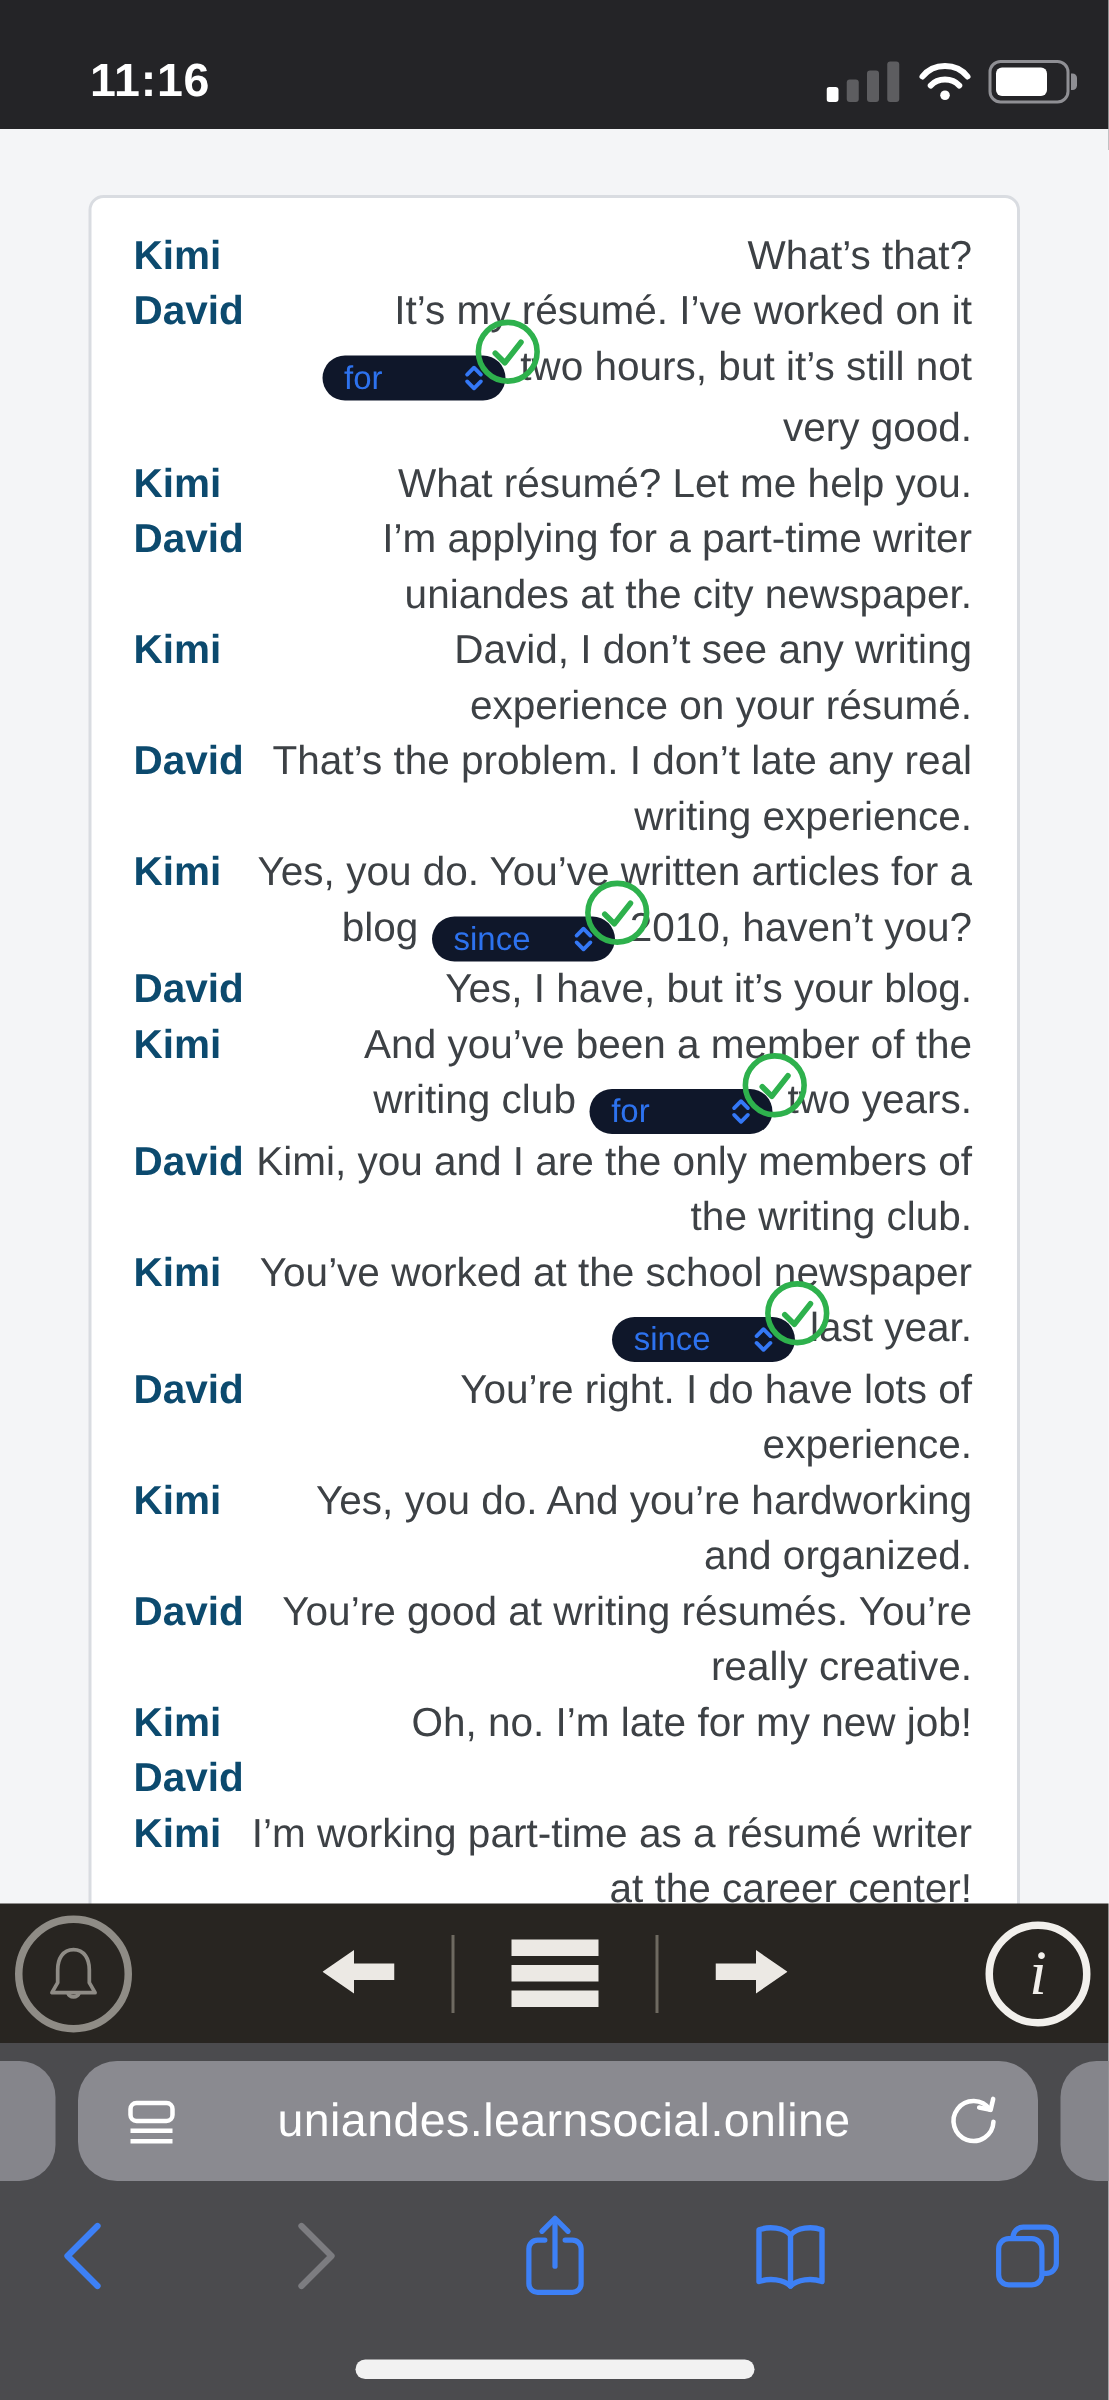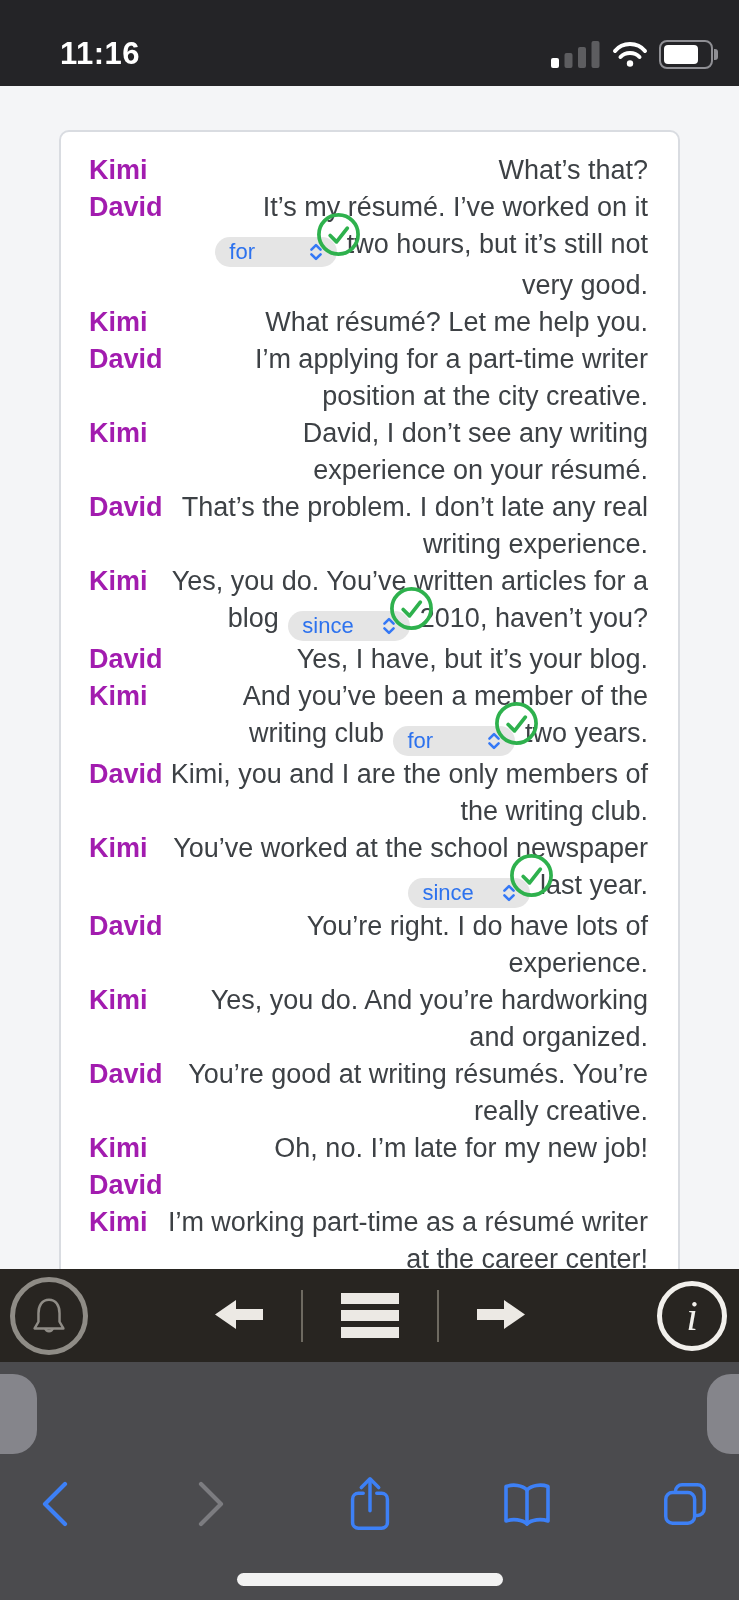--- a/index.html
+++ b/index.html
@@ -22,26 +22,26 @@
   .battery .fill{position:absolute;left:3px;top:3px;bottom:3px;width:68%;background:#fff;border-radius:4px;}
   .battery .nub{position:absolute;right:-7px;top:7px;width:4px;height:11px;background:#8f8f94;border-radius:0 3px 3px 0;}
 
   
   .page{position:absolute;top:86px;left:0;right:0;height:1183px;background:#f4f5f7;}
   .card{
     margin:44px auto 0;width:621px;box-sizing:border-box;background:#fff;
     border:2px solid #d9dce1;border-radius:10px;padding:20px 30px 30px 28px;
   }
   .row{display:flex;font-size:27px;line-height:37px;color:#3d4145;}
-  .speaker{flex:0 0 77px;font-weight:bold;color:#a21caf;}
+  .speaker{flex:0 0 77px;font-weight:bold;color:#0c4a6e;}
   .utterance{flex:1;min-width:0;text-align:right;}
 
   .select-pill{
     position:relative;display:inline-flex;align-items:center;justify-content:space-between;
-    width:122px;height:30px;background:#e5e5e5;border-radius:15px;
+    width:122px;height:30px;background:#0f172a;border-radius:15px;
     padding:0 10px 0 14px;box-sizing:border-box;vertical-align:-6px;margin:0 2px;
   }
   .pill-value{color:var(--select-blue,#2d72ee);font-size:22px;line-height:1;}
   .pill-chevrons{flex:0 0 auto;}
   .badge{position:absolute;top:-26px;right:-25px;width:47px;height:47px;pointer-events:none;}
 
   
   .site-toolbar{
     position:absolute;top:1269px;left:0;right:0;height:93px;
     background:var(--toolbar-bg,#282521);display:flex;align-items:center;
@@ -121,21 +121,21 @@
                 <path d="M15.5 25 L22 31.5 L33 17.5"></path>
   </svg>
             </span> two hours, but it’s still not very good.</span>
         </div>
         <div class="row">
           <span class="speaker">Kimi</span>
           <span class="utterance">What résumé? Let me help you.</span>
         </div>
         <div class="row">
           <span class="speaker">David</span>
-          <span class="utterance">I’m applying for a part-time writer position at the city creative.</span>
+          <span class="utterance">I’m applying for a part-time writer uniandes at the city newspaper.</span>
         </div>
         <div class="row">
           <span class="speaker">Kimi</span>
           <span class="utterance">David, I don’t see any writing experience on your résumé.</span>
         </div>
         <div class="row">
           <span class="speaker">David</span>
           <span class="utterance">That’s the problem. I don’t late any real writing experience.</span>
         </div>
         <div class="row">
@@ -244,20 +244,36 @@
   </div>
 
   <button class="info-btn">
     <span>i</span>
   </button>
 </nav>
 
 <div class="browser-chrome">
   <div class="address-row">
     <div class="side-pill left"></div>
+    <div class="url-pill">
+      <button class="reader-btn">
+        <svg width="42" height="42" viewBox="0 0 42 42" fill="none" stroke="#ffffff" stroke-width="3">
+          <rect x="7" y="9" width="28" height="12" rx="4"></rect>
+          <line x1="7" y1="27.5" x2="35" y2="27.5"></line>
+          <line x1="7" y1="34.5" x2="35" y2="34.5"></line>
+        </svg>
+      </button>
+      <span class="url-text">uniandes.learnsocial.online</span>
+      <button class="reload-btn">
+        <svg width="38" height="38" viewBox="0 0 40 40" fill="none" stroke="#ffffff" stroke-width="3.2" stroke-linecap="round" stroke-linejoin="round">
+          <path d="M31.5 12 A14 14 0 1 0 34 20.5"></path>
+          <path d="M24 10.5 L32 12.2 L33.8 4.5"></path>
+        </svg>
+      </button>
+    </div>
     <div class="side-pill right"></div>
   </div>
 
   <div class="nav-row">
     <button>
       <svg width="34" height="50" viewBox="0 0 34 50" fill="none" stroke="#3d80f6" stroke-width="4.2" stroke-linecap="round" stroke-linejoin="round">
         <path d="M28 5 L8 25 L28 45"></path>
       </svg>
     </button>
     <button>

